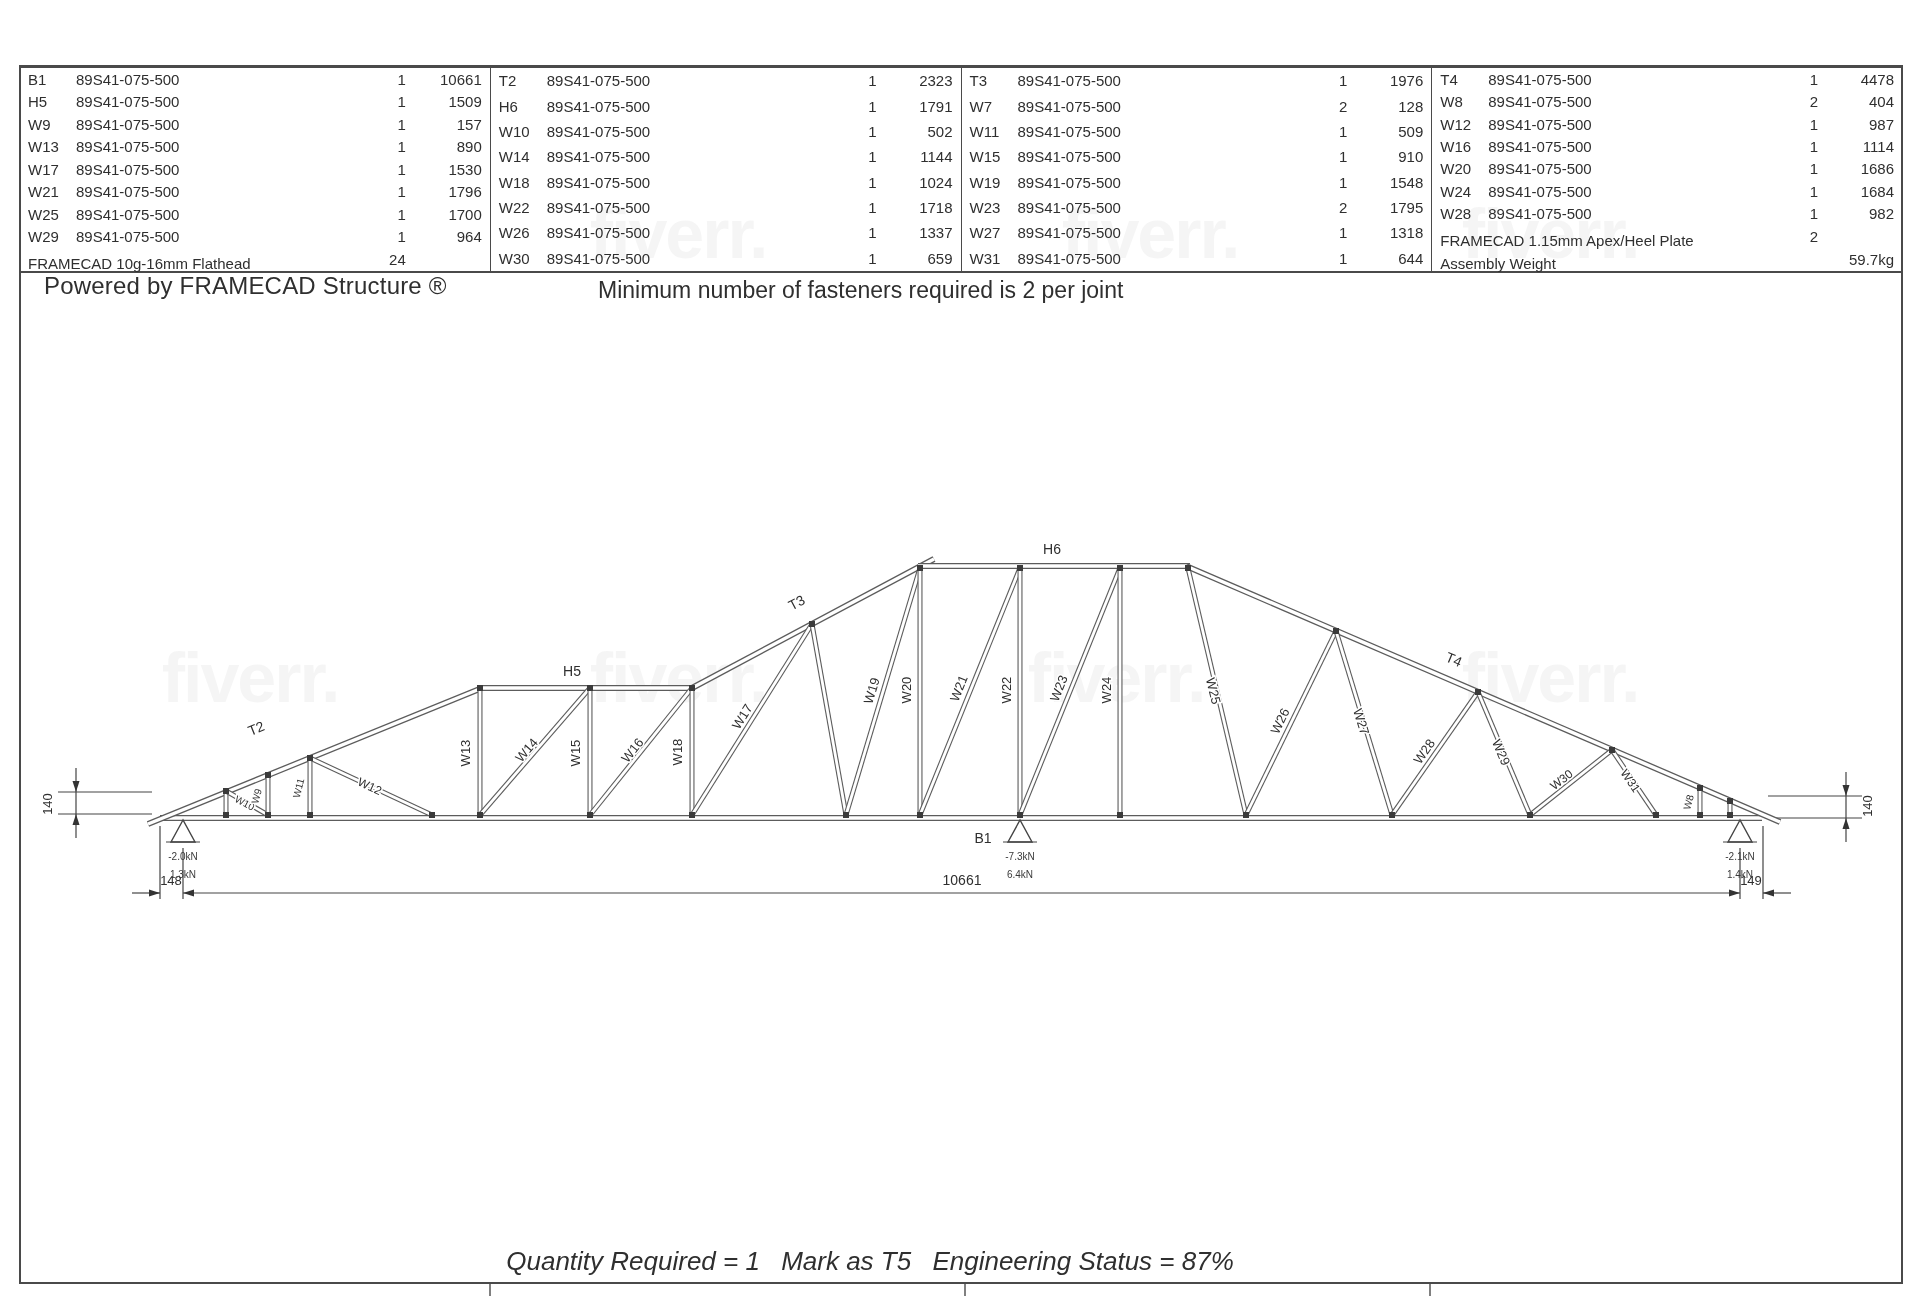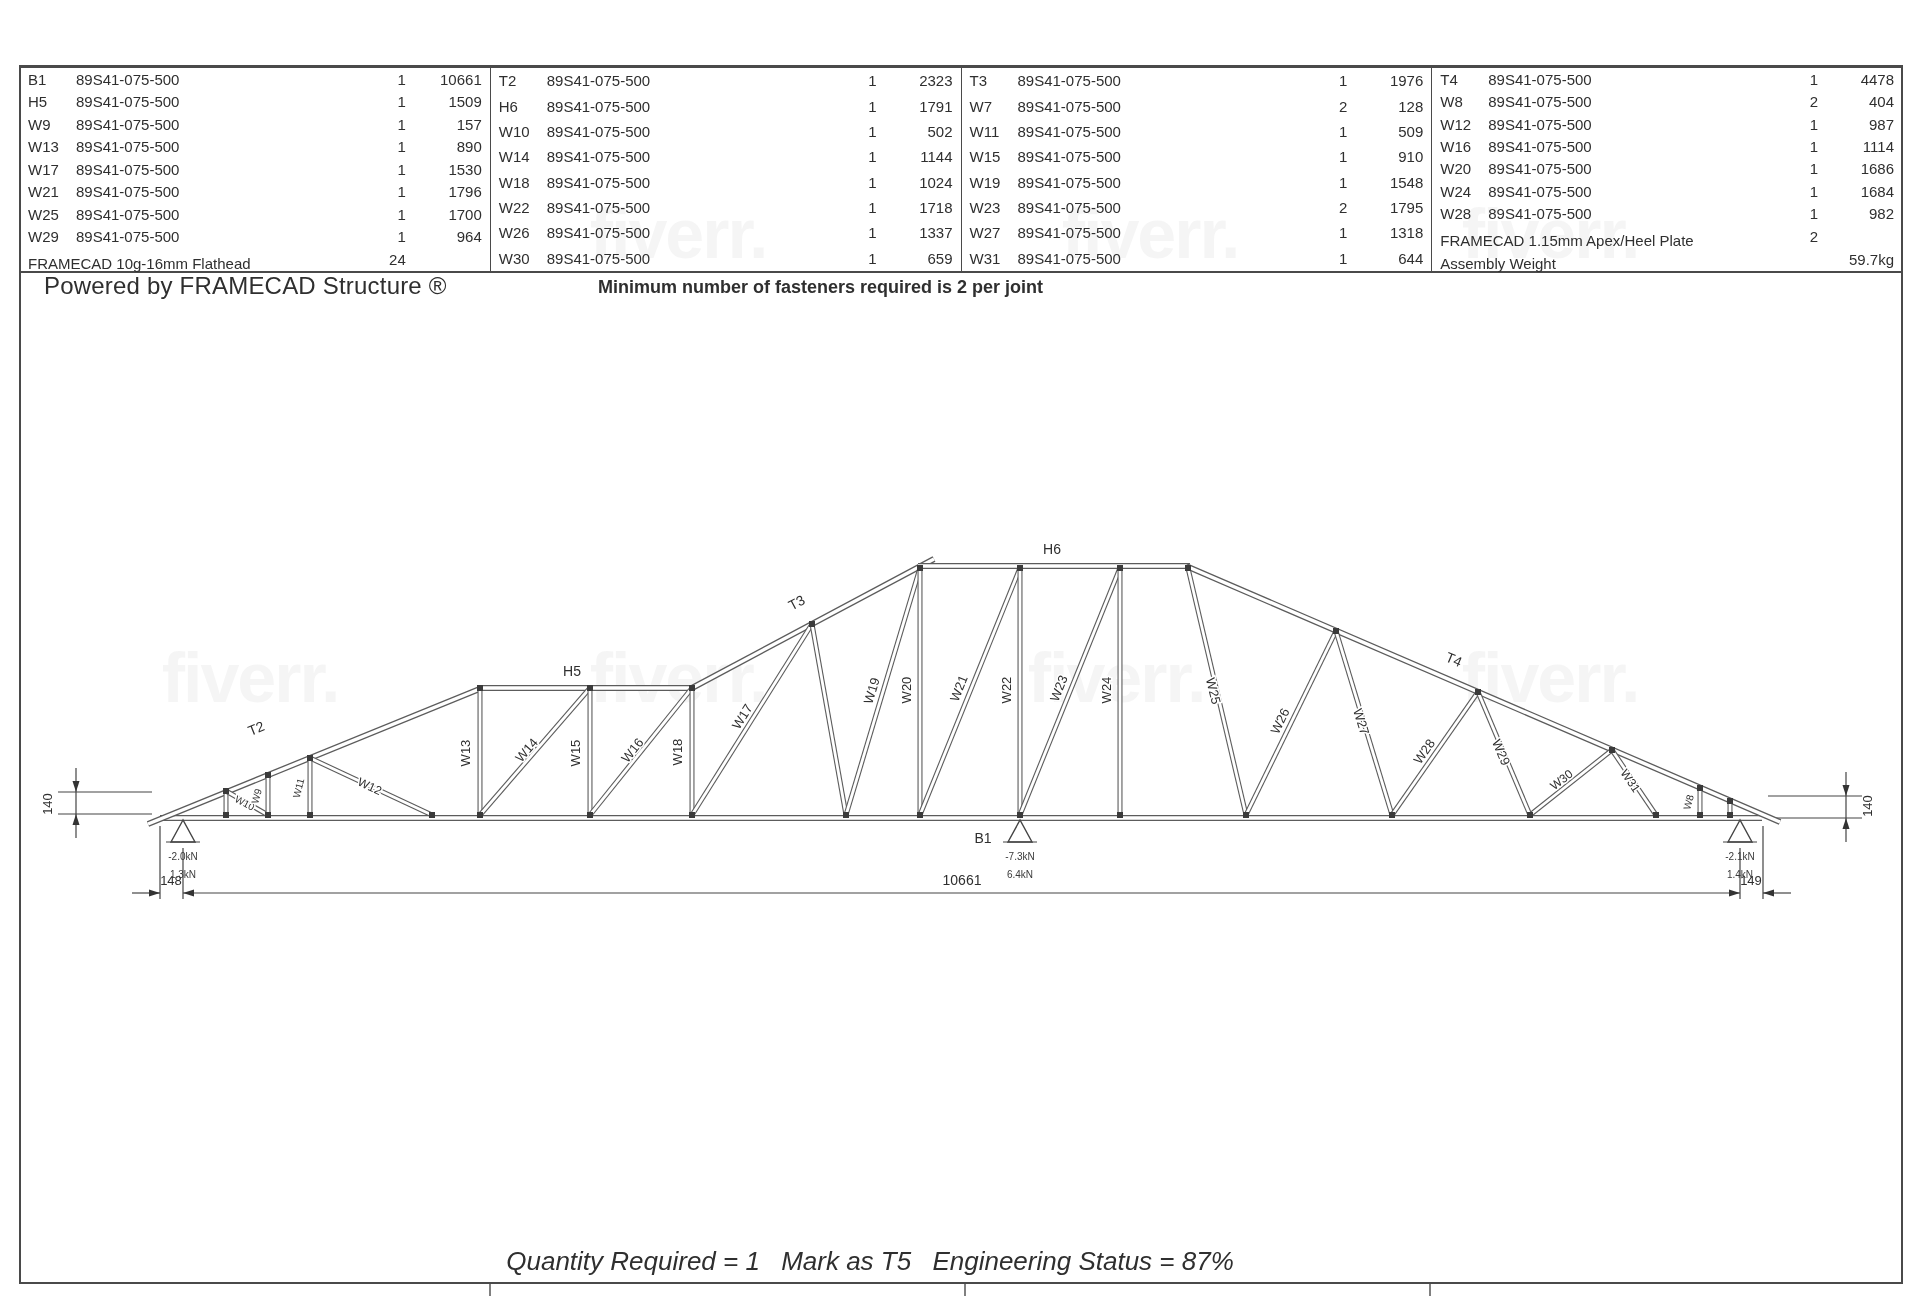--- a/index.html
+++ b/index.html
@@ -15,21 +15,21 @@
   }
   .pcol{flex:1;border-right:1.4px solid #4a4a4a;display:flex;flex-direction:column;min-width:0;}
   .pcol:last-child{border-right:none;}
   .prow{display:flex;flex:1;align-items:center;font-size:15px;line-height:1;white-space:nowrap;}
   .c-mark{width:48px;padding-left:8px;}
   .c-part{flex:1;}
   .c-qty{width:42px;text-align:right;}
   .c-len{width:76px;text-align:right;padding-right:8px;}
   .c-flabel{flex:1;padding-left:8px;margin-top:8px;}
   .powered{position:absolute;left:30px;top:272px;font-size:24px;letter-spacing:.2px;margin-left:14px;}
-  .fastnote{position:absolute;left:598px;top:277px;font-size:18px;font-weight:bold;}
+  .fastnote{position:absolute;left:598px;top:277px;font-size:23px;}
   .bottomnote{
     position:absolute;left:20px;top:1246px;width:1700px;text-align:center;font-size:26px;
   }
   .bottomnote span{margin:0 7px;font-style:italic;}
 </style>
 </head>
 <body>
 
 <svg id="truss-svg" width="1920" height="1296" viewBox="0 0 1920 1296" xmlns="http://www.w3.org/2000/svg">
   <g id="g-watermarks">

